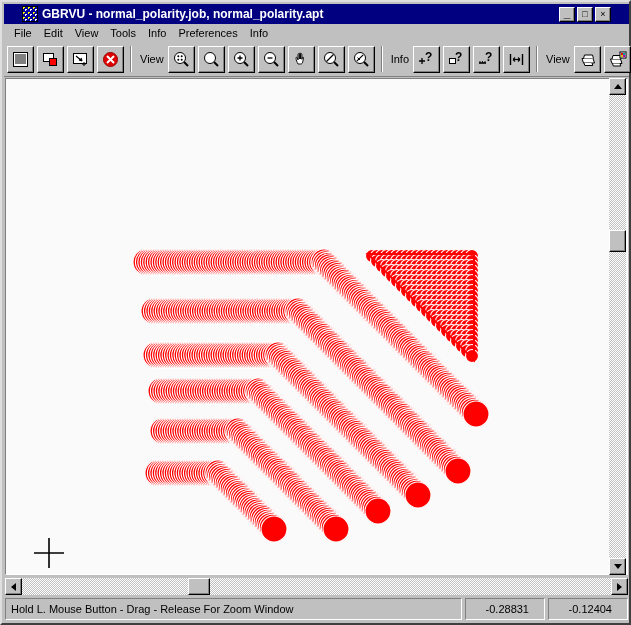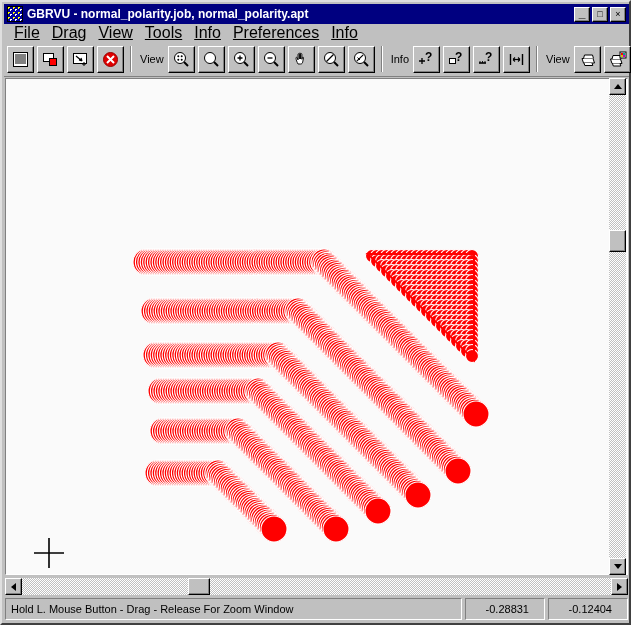--- a/index.html
+++ b/index.html
@@ -11,21 +11,21 @@
     font-size:11px;color:#000;
     -webkit-font-smoothing:none;
   }
   .app{position:relative;width:631px;height:625px;background:#c0c0c0;
        border-left:2px solid #dfdfdf;border-top:2px solid #dfdfdf;
        border-right:2px solid #404040;border-bottom:2px solid #404040;
        box-sizing:border-box;}
 
   
   .titlebar{position:absolute;left:2px;top:2px;width:625px;height:20px;
-    background:#000080;display:flex;align-items:center;padding:0 3px;box-sizing:border-box;}
+    background:#000080;display:flex;align-items:center;padding:0 18px;box-sizing:border-box;}
   .title-icon{width:16px;height:16px;margin-right:4px;flex:none;
     background:
       linear-gradient(135deg,#ffff00 25%,transparent 25%) 0 0/5px 5px,
       linear-gradient(135deg,#ffffff 25%,transparent 25%) 2px 2px/5px 5px,
       #0000a0;
     border:1px solid #000;box-sizing:border-box;}
   .title-text{color:#fff;font-weight:bold;font-size:12px;white-space:nowrap;flex:1;
     overflow:hidden;letter-spacing:0px;}
   .tbtns{display:flex;gap:2px;}
   .tbtn{width:16px;height:15px;background:#c0c0c0;
@@ -33,21 +33,21 @@
     border-right:1px solid #000;border-bottom:1px solid #000;
     box-shadow:inset -1px -1px 0 #808080;
     position:relative;box-sizing:border-box;cursor:default;}
   .tbtn span{position:absolute;left:0;right:0;top:0;bottom:0;
     font-size:9px;line-height:13px;text-align:center;font-family:"Liberation Sans",sans-serif;}
   .tbtn.min span{line-height:10px;font-size:12px;font-weight:bold;}
 
   
   .menubar{position:absolute;left:2px;top:22px;width:625px;height:18px;
     background:#c0c0c0;display:flex;align-items:center;padding-left:4px;box-sizing:border-box;}
-  .menu-item{padding:1px 6px;font-size:16px;color:#000;cursor:default;text-decoration:underline;}
+  .menu-item{padding:1px 6px;font-size:11px;color:#000;cursor:default;}
 
   
   .toolbar{position:absolute;left:2px;top:40px;width:625px;height:35px;
     background:#c0c0c0;display:flex;align-items:center;
     border-bottom:1px solid #808080;box-sizing:border-box;padding-left:3px;}
   .tb-group{display:flex;align-items:center;gap:3px;}
   .tb-sep{width:2px;height:26px;margin:0 6px;
     border-left:1px solid #808080;border-right:1px solid #ffffff;}
   .tb-label{font-size:11px;padding:0 4px 0 2px;color:#000;}
   .tbbtn{width:27px;height:27px;background:#c0c0c0;
@@ -118,21 +118,21 @@
           <span>□</span>
         </div>
       <div class="tbtn">
           <span>×</span>
         </div>
     </div>
   </div>
 
   <div class="menubar">
     <div class="menu-item">File</div>
-    <div class="menu-item">Drag</div>
+    <div class="menu-item">Edit</div>
     <div class="menu-item">View</div>
     <div class="menu-item">Tools</div>
     <div class="menu-item">Info</div>
     <div class="menu-item">Preferences</div>
     <div class="menu-item">Info</div>
   </div>
 
   <div class="toolbar">
 
     <div class="tb-group">

